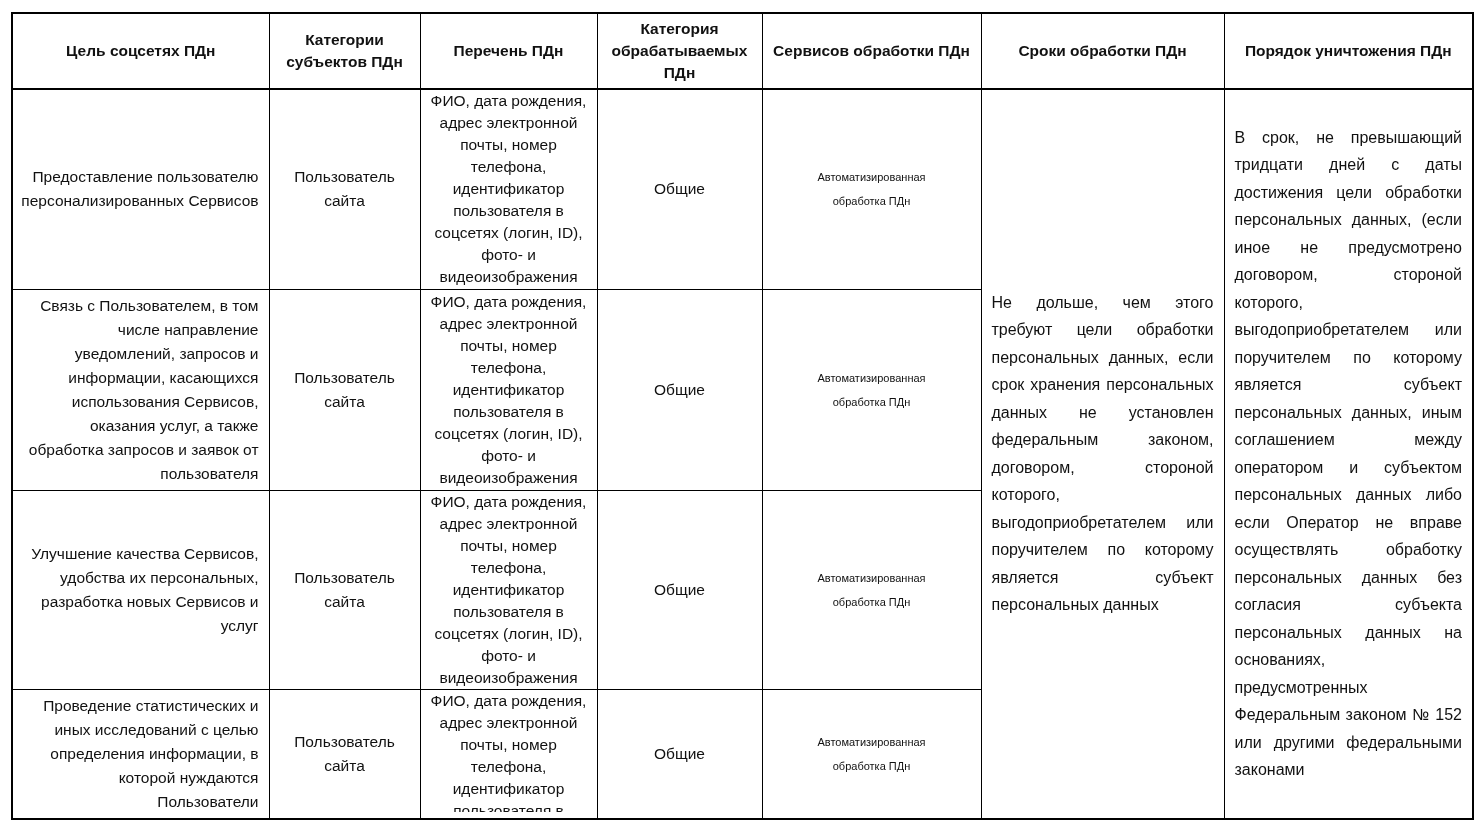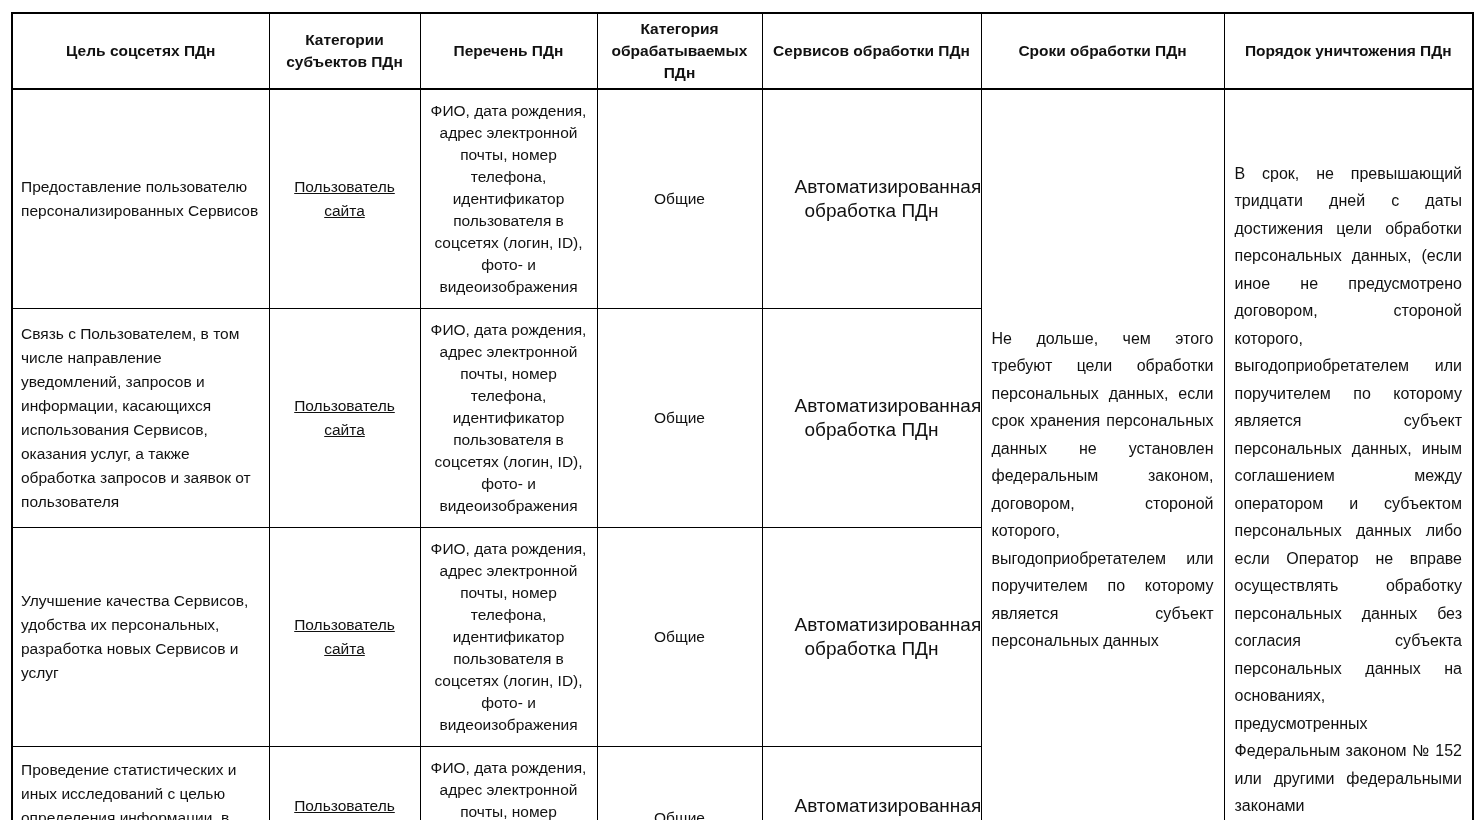--- a/index.html
+++ b/index.html
@@ -53,50 +53,49 @@
     padding: 4px 8px;
   }
 
   tr.r1 { height: 200px; }
   tr.r2 { height: 196px; }
   tr.r3 { height: 192px; }
   tr.r4 { height: 126px; }
 
   td.purpose {
     vertical-align: top;
-    text-align: left;
+    text-align: right;
     font-size: 15.5px;
     line-height: 24px;
     padding: 4px 10px 4px 8px;
   }
   td.subjects {
     text-align: center;
     font-size: 15.5px;
     line-height: 24px;
     padding: 2px 10px;
-    text-decoration: underline;
   }
   td.pdnlist {
     text-align: center;
     font-size: 15.5px;
     line-height: 22px;
-    padding: 10px 6px;
+    padding: 0 6px;
     vertical-align: middle;
   }
   tr.r4 td.pdnlist { vertical-align: top; }
   tr.r4 td.pdnlist .clipbox { max-height: 122px; overflow: hidden; }
   td.category {
     text-align: center;
     font-size: 15.5px;
     line-height: 24px;
     padding: 2px 8px;
   }
   td.methods {
     text-align: center;
-    font-size: 19px;
+    font-size: 11px;
     line-height: 24px;
     padding: 2px 32px;
   }
   td.terms, td.destruction {
     vertical-align: middle;
     text-align: justify;
     font-size: 16px;
     line-height: 27.5px;
     padding: 4px 10px;
   }

